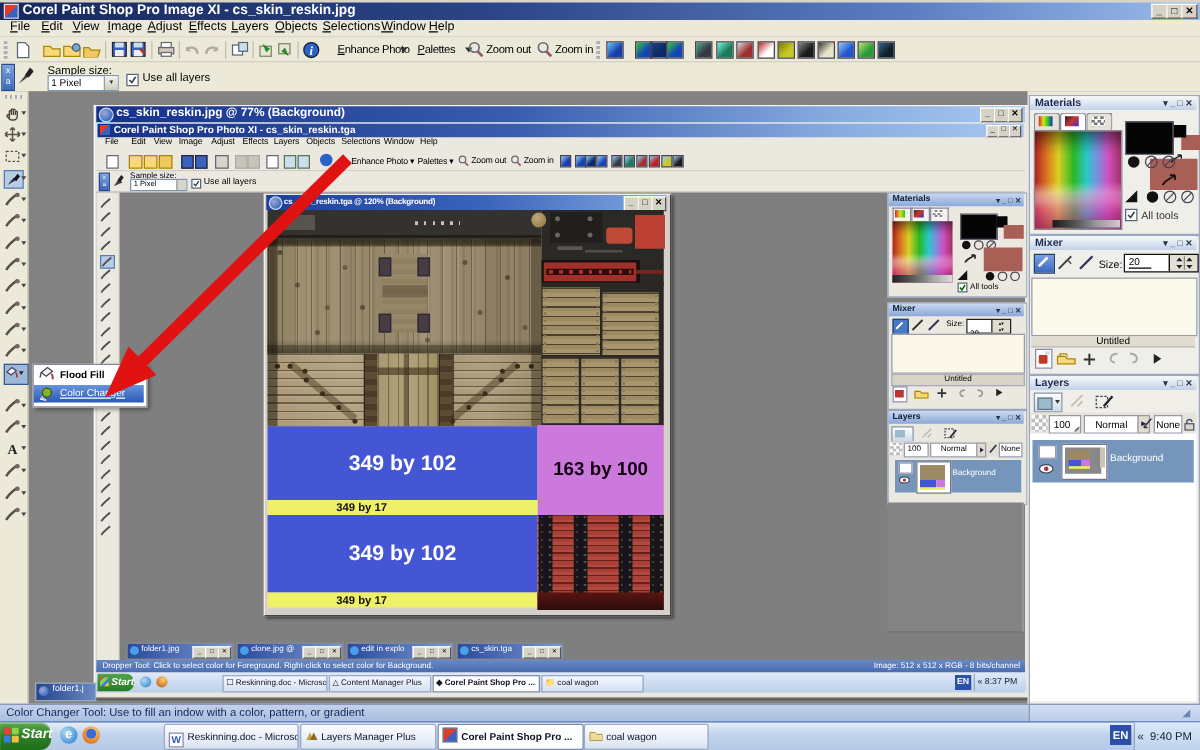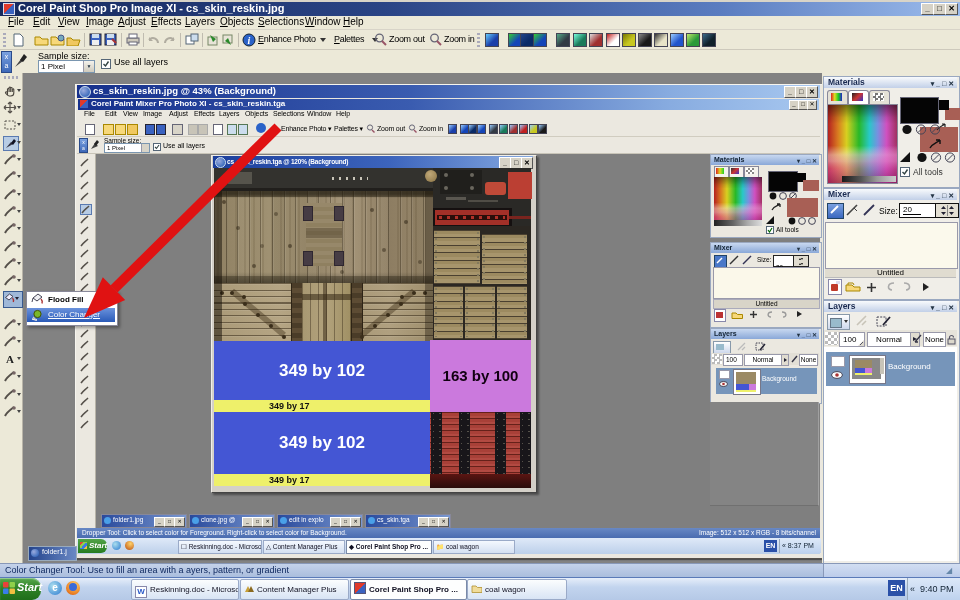--- a/index.html
+++ b/index.html
@@ -107,21 +107,21 @@
       <path d="M10 12 l-6 -4 3 -3 z" fill="#2a8a2a"></path>
     </svg>
   </div>
 <div class="a" style="left:238px;top:33px;width:1px;height:14px;background:#c0bcb0"></div>
 <div class="a" style="left:242px;top:33px;width:14px;height:14px">
     <svg width="14" height="14">
       <circle cx="7" cy="7" r="6" fill="#2a62c8" stroke="#123"></circle>
       <text x="7" y="11" font-size="10" font-weight="bold" fill="#fff" text-anchor="middle" font-style="italic" font-family="Liberation Serif">i</text>
     </svg>
   </div>
-<div class="a" style="left:258px;top:34px;font-size:9px;letter-spacing:-0.3px;color:#000;white-space:nowrap"><u>E</u>nhance Photo</div>
+<div class="a" style="left:270px;top:34px;font-size:9px;letter-spacing:-0.3px;color:#000;white-space:nowrap"><u>E</u>nhance Photo</div>
 <div class="a" style="left:320px;top:38px;width:0;height:0;border-left:3px solid transparent;border-right:3px solid transparent;border-top:4px solid #333"></div>
 <div class="a" style="left:334px;top:34px;font-size:9px;letter-spacing:-0.3px;color:#000;white-space:nowrap"><u>P</u>alettes</div>
 <div class="a" style="left:372px;top:38px;width:0;height:0;border-left:3px solid transparent;border-right:3px solid transparent;border-top:4px solid #333"></div>
 <div class="a" style="left:374px;top:33px;width:13px;height:13px">
     <svg width="13" height="13">
       <circle cx="5.5" cy="5" r="3.8" fill="none" stroke="#667" stroke-width="1.3"></circle>
       <path d="M8 8 L12 12" stroke="#956" stroke-width="2"></path>
     </svg>
   </div>
 <div class="a" style="left:389px;top:34px;font-size:9px;letter-spacing:-0.3px;color:#000;white-space:nowrap">Zoom out</div>
@@ -292,28 +292,28 @@
 <div class="a" style="left:4px;top:293px;width:11px;height:11px">
     <svg width="11" height="11">
       <path d="M1.5 4.5 l4-3.5 3.5 2.5 -4 3.5 z" fill="#eef" stroke="#445"></path>
       <path d="M8.5 5 c1.2 1.2 1.2 2.5 .8 4" stroke="#a33" stroke-width="1.3" fill="none"></path>
     </svg>
   </div>
 <div class="a" style="left:15px;top:297px;width:0;height:0;border-left:2.5px solid transparent;border-right:2.5px solid transparent;border-top:3.5px solid #223"></div>
 <div class="a" style="left:75px;top:84px;width:747px;height:473px;background:#ebe8e0;border:1px solid #f6f4ee;border-right-color:#55504a;border-bottom-color:#55504a;box-shadow:1px 1px 1px rgba(0,0,0,.4)"></div>
 <div class="a" style="left:77px;top:85px;width:743px;height:13px;background:linear-gradient(to right,#16308c,#3a5cb0 45%,#88ace0 80%,#a8c8f0)"></div>
 <div class="a" style="left:79px;top:86px;width:10px;height:10px;border-radius:50%;background:radial-gradient(circle at 35% 35%,#9ad,#1a55b0);border:1px solid #cde"></div>
-<div class="a" style="left:93px;top:85px;color:#fff;font-weight:bold;font-size:9.5px;white-space:nowrap">cs_skin_reskin.jpg @  43% (Background)</div>
+<div class="a" style="left:93px;top:85px;color:#fff;font-weight:bold;font-size:9.5px;white-space:nowrap">cs_skin_reskin.jpg @  77% (Background)</div>
 <div class="a" style="left:784px;top:86px;width:10px;height:10px;font-size:7px;line-height:9px;background:#d6d2c6;border:1px solid #fff;border-right-color:#555;border-bottom-color:#555;text-align:center;font-weight:bold">_</div>
 <div class="a" style="left:795px;top:86px;width:10px;height:10px;font-size:7px;line-height:9px;background:#d6d2c6;border:1px solid #fff;border-right-color:#555;border-bottom-color:#555;text-align:center;font-weight:bold">□</div>
 <div class="a" style="left:806px;top:86px;width:10px;height:10px;font-size:7px;line-height:9px;background:#d6d2c6;border:1px solid #fff;border-right-color:#555;border-bottom-color:#555;text-align:center;font-weight:bold">✕</div>
 <div class="a" style="left:77px;top:98px;width:743px;height:456px;background:#e9e6de"></div>
 <div class="a" style="left:78px;top:99px;width:741px;height:11px;background:linear-gradient(to right,#16308c,#3a5cb0 45%,#88ace0 80%,#a8c8f0)"></div>
 <div class="a" style="left:80px;top:100px;width:8px;height:8px;background:linear-gradient(135deg,#e03a2a 50%,#3a62c0 50%)"></div>
-<div class="a" style="left:91px;top:99px;color:#fff;font-weight:bold;font-size:8px;white-space:nowrap">Corel Paint Mixer Pro Photo XI - cs_skin_reskin.tga</div>
+<div class="a" style="left:91px;top:99px;color:#fff;font-weight:bold;font-size:8px;white-space:nowrap">Corel Paint Shop Pro Photo XI - cs_skin_reskin.tga</div>
 <div class="a" style="left:789px;top:100px;width:8px;height:8px;font-size:6px;line-height:7px;background:#d6d2c6;border:1px solid #fff;border-right-color:#555;border-bottom-color:#555;text-align:center">_</div>
 <div class="a" style="left:798px;top:100px;width:8px;height:8px;font-size:6px;line-height:7px;background:#d6d2c6;border:1px solid #fff;border-right-color:#555;border-bottom-color:#555;text-align:center">□</div>
 <div class="a" style="left:807px;top:100px;width:8px;height:8px;font-size:6px;line-height:7px;background:#d6d2c6;border:1px solid #fff;border-right-color:#555;border-bottom-color:#555;text-align:center">✕</div>
 <div class="a" style="left:77px;top:110px;width:743px;height:11px;background:#ebe8e0;font-size:7px;letter-spacing:-0.1px;color:#000">
     <span class="a" style="left:7px;top:0">File</span>
     <span class="a" style="left:28px;top:0">Edit</span>
     <span class="a" style="left:46px;top:0">View</span>
     <span class="a" style="left:66px;top:0">Image</span>
     <span class="a" style="left:92px;top:0">Adjust</span>
     <span class="a" style="left:117px;top:0">Effects</span>
@@ -977,21 +977,21 @@
     </svg>
   </div>
 <div class="a" style="left:48px;top:310px;font-size:8px;color:#fff;white-space:nowrap;text-decoration:underline">Color Changer</div>
 <div class="a" style="left:60px;top:100px;width:240px;height:240px">
     <svg width="240" height="240">
       <line x1="218" y1="27" x2="54" y2="189" stroke="#e01212" stroke-width="10"></line>
       <polygon points="24,218 42.8,177.2 65.2,200" fill="#e01212"></polygon>
     </svg>
   </div>
 <div class="a" style="left:0;top:563px;width:960px;height:14px;background:linear-gradient(to bottom,#c4d2ea,#a8bcdc);border-top:1px solid #8898b8"></div>
-<div class="a" style="left:5px;top:565px;font-size:9px;color:#102a60;white-space:nowrap">Color Changer Tool: Use to fill an area with a ayers, pattern, or gradient</div>
+<div class="a" style="left:5px;top:565px;font-size:9px;color:#102a60;white-space:nowrap">Color Changer Tool: Use to fill an indow with a color, pattern, or gradient</div>
 <div class="a" style="left:824px;top:564px;width:136px;height:13px;background:linear-gradient(to bottom,#d2def2,#bcccea)"></div>
 <div class="a" style="left:823px;top:563px;width:1px;height:14px;background:#8898b8"></div>
 <div class="a" style="left:946px;top:566px;font-size:8px;color:#68a">◢</div>
 <div class="a" style="left:0;top:577px;width:960px;height:23px;background:linear-gradient(to bottom,#e6eefa,#c2d4ee 40%,#b4c8e6);border-top:1px solid #5a7ab8"></div>
 <div class="a" style="left:0;top:578px;width:41px;height:22px;background:linear-gradient(to bottom,#5aaa4e,#2e8226 45%,#1f6e1a);border-radius:0 9px 9px 0;box-shadow:inset 0 1px 1px #9c9">
     <svg width="13" height="13" style="position:absolute;left:3px;top:4px">
       <rect x="0" y="0" width="5.5" height="5.5" fill="#e8413a" rx="1"></rect>
       <rect x="6.5" y="0" width="5.5" height="5.5" fill="#8fd04a" rx="1"></rect>
       <rect x="0" y="6.5" width="5.5" height="5.5" fill="#3a7de8" rx="1"></rect>
       <rect x="6.5" y="6.5" width="5.5" height="5.5" fill="#f0c040" rx="1"></rect>
@@ -999,18 +999,18 @@
     <span class="a" style="left:17px;top:3px;color:#fff;font-weight:bold;font-style:italic;font-size:11px">Start</span>
   </div>
 <div class="a" style="left:48px;top:581px;width:14px;height:14px;border-radius:50%;background:radial-gradient(circle at 35% 35%,#aaddee,#2a7ad0);color:#fff;font-size:10px;font-weight:bold;text-align:center;line-height:14px">e</div>
 <div class="a" style="left:66px;top:581px;width:14px;height:14px;border-radius:50%;background:radial-gradient(circle at 60% 30%,#ffd26a,#e87a20 70%,#b84a10)">
     <span class="a" style="left:3px;top:2px;width:8px;height:8px;border-radius:50%;background:#3a6ad8"></span>
   </div>
 <div class="a" style="left:131px;top:579px;width:106px;height:19px;background:linear-gradient(to bottom,#fbfdfe,#d8e4f4);border:1px solid #9aaac8;border-radius:2px;color:#112;font-size:8px;line-height:19px;white-space:nowrap;overflow:hidden"><span style="display:inline-block;width:10px;height:10px;background:#fff;border:1px solid #88a;vertical-align:-2px;margin-left:3px;text-align:center;line-height:10px;font-size:8px;color:#2a5ac8;font-weight:bold">W</span><span style="margin-left:3px">Reskinning.doc - Microso...</span></div>
 <div class="a" style="left:240px;top:579px;width:107px;height:19px;background:linear-gradient(to bottom,#fbfdfe,#d8e4f4);border:1px solid #9aaac8;border-radius:2px;color:#112;font-size:8px;line-height:19px;white-space:nowrap;overflow:hidden"><span style="display:inline-block;width:10px;height:10px;vertical-align:-2px;margin-left:3px"><svg width="10" height="10">
         <path d="M1 8 l3-6 3 6 z" fill="#c8a038"></path>
         <path d="M4 8 l3-6 3 6 z" fill="#8a6a20"></path>
-      </svg></span><span style="margin-left:3px">Content Manager Plus</span></div>
+      </svg></span><span style="margin-left:3px">Layers Manager Plus</span></div>
 <div class="a" style="left:350px;top:579px;width:115px;height:19px;background:#fdfefe;border:1px solid #7a8aa8;border-radius:2px;color:#112;font-size:8px;line-height:19px;white-space:nowrap;overflow:hidden"><span style="display:inline-block;width:10px;height:10px;background:linear-gradient(135deg,#e03a2a 50%,#3a62c0 50%);vertical-align:-2px;margin-left:3px;border:1px solid #557"></span><span style="margin-left:3px"><b>Corel Paint Shop Pro ...</b></span></div>
 <div class="a" style="left:467px;top:579px;width:98px;height:19px;background:linear-gradient(to bottom,#fbfdfe,#d8e4f4);border:1px solid #9aaac8;border-radius:2px;color:#112;font-size:8px;line-height:19px;white-space:nowrap;overflow:hidden"><span style="display:inline-block;width:11px;height:9px;vertical-align:-1px;margin-left:3px"><svg width="11" height="9">
         <path d="M1 2 h4 l1.5 1.5 h4.5 v5 h-10 z" fill="#f0dc9a" stroke="#b09030" stroke-width="0.8"></path>
       </svg></span><span style="margin-left:3px">coal wagon</span></div>
 <div class="a" style="left:888px;top:580px;width:17px;height:16px;background:#2a50a8;color:#fff;font-size:9px;font-weight:bold;text-align:center;line-height:16px">EN</div>
 <div class="a" style="left:907px;top:578px;width:53px;height:22px;background:linear-gradient(to bottom,#dce8f8,#bed2ee);border-left:1px solid #99aabb;color:#112233;font-size:9px;line-height:22px"><span style="margin-left:2px">«</span><span style="margin-left:5px">9:40 PM</span></div>
 </body></html>

